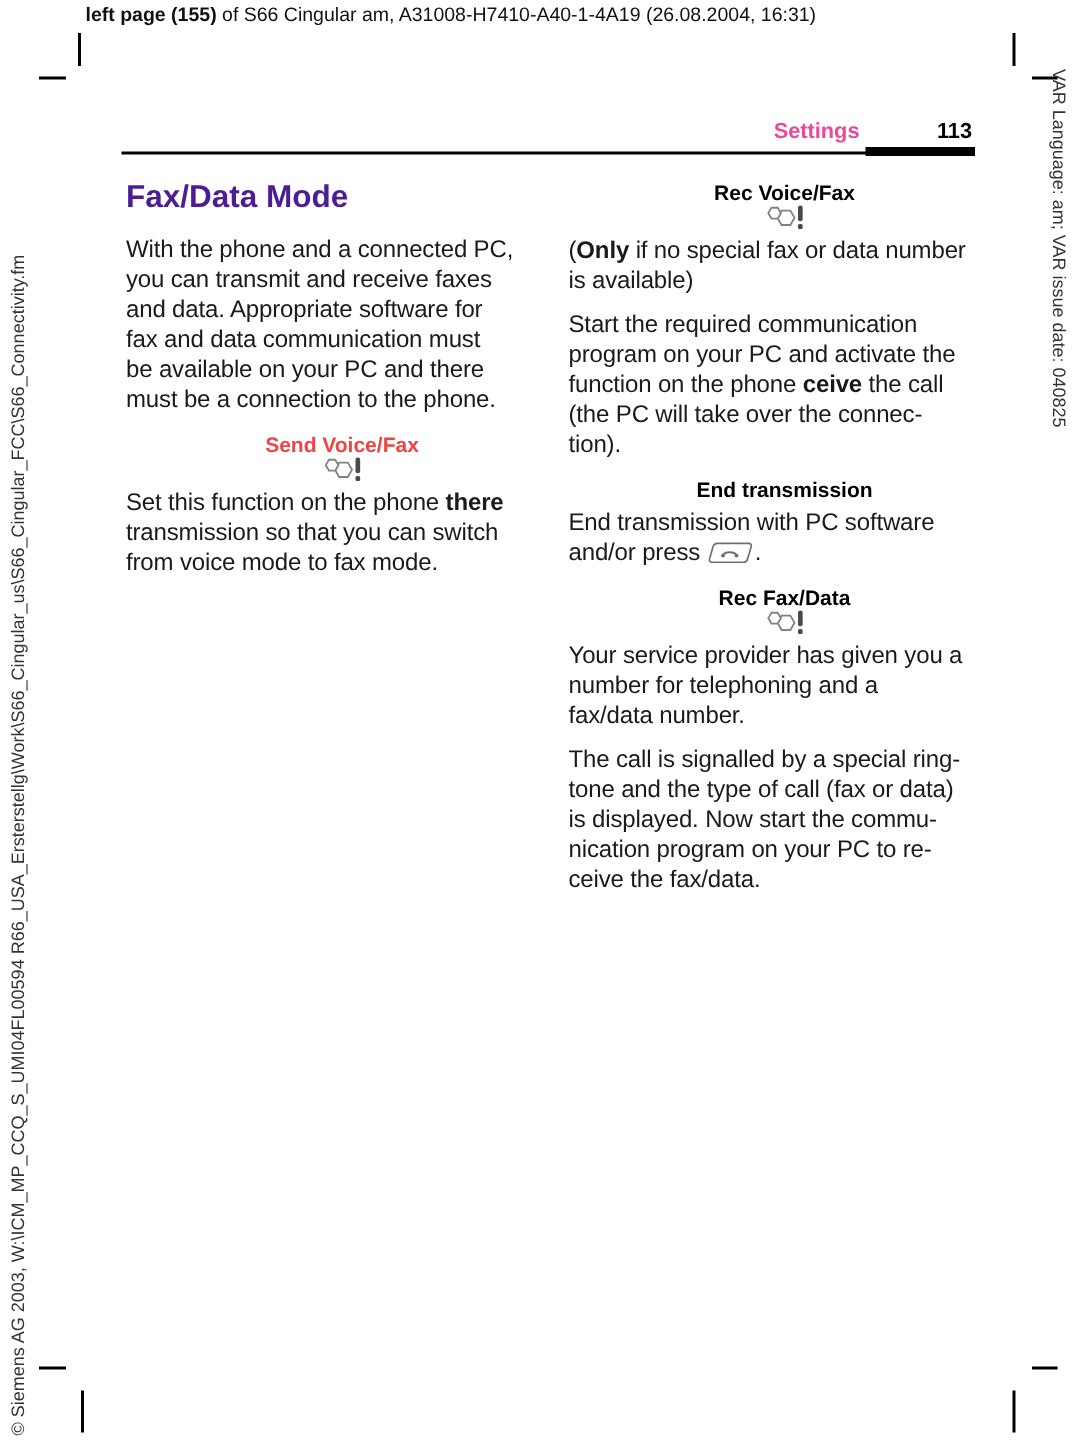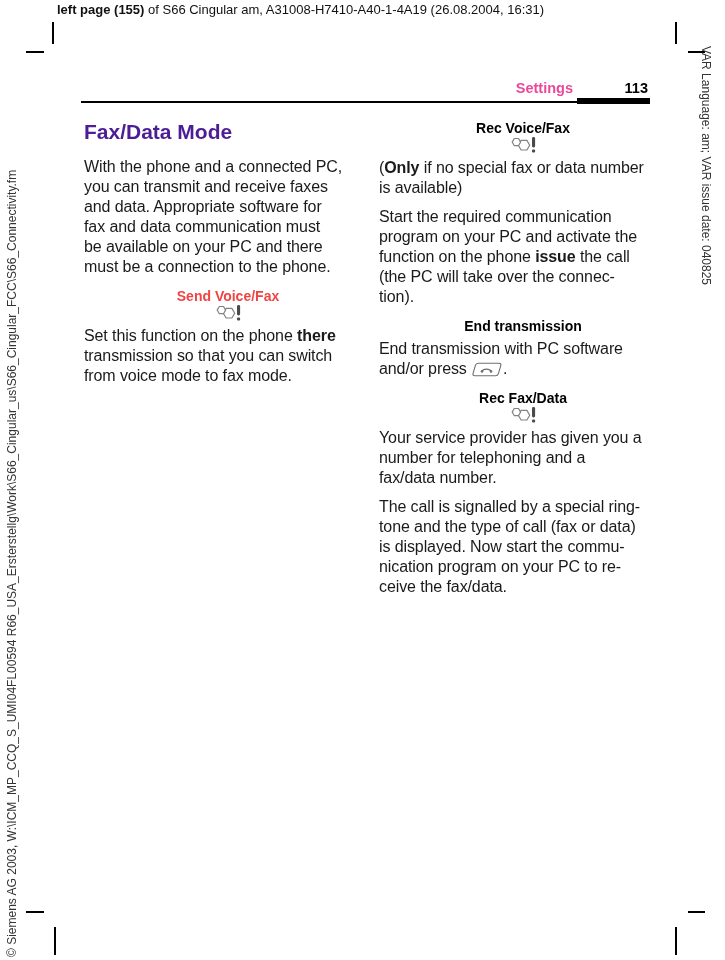--- a/index.html
+++ b/index.html
@@ -107,21 +107,21 @@
         <polygon points="16.9,4.4 19.7,9.2 16.9,14 11.1,14 8.3,9.2 11.1,4.4" fill="#fff" stroke="#828282" stroke-width="1.2"></polygon>
         <polygon points="8.5,2.5 10.6,6.1 8.5,9.7 4.3,9.7 2.2,6.1 4.3,2.5" fill="#fff" stroke="#828282" stroke-width="1.2"></polygon>
         <rect x="22" y="1" width="3.1" height="10.5" rx="1.4" fill="#4a4a4a"></rect>
         <rect x="22" y="13.4" width="3.1" height="3.2" rx="1" fill="#4a4a4a"></rect>
       </svg>
     </div>
     <p class="body"><span>(</span><span class="bold">Only</span><span> if no special fax or data number
 is available)</span></p>
     <p class="body"><span>Start the required communication
 program on your PC and activate the
-function on the phone </span><span class="bold">issue</span><span> the call
+function on the phone </span><span class="bold">ceive</span><span> the call
 (the PC will take over the connec-
 tion).</span></p>
 
     <div class="h3row">
       <span class="h3label">End transmission</span>
     </div>
     <p class="body"><span>End transmission with PC software
 and/or press </span><svg class="endkey" width="30" height="15" viewBox="0 0 30 15">
           <path d="M6.2 1.2 L27 1.2 C28.6 1.2 29.2 2.1 28.8 3.4 L26.4 11.6 C26 13 25 13.8 23.5 13.8 L2.8 13.8 C1.2 13.8 0.6 12.9 1 11.6 L3.4 3.4 C3.8 2 4.7 1.2 6.2 1.2 Z" fill="#fff" stroke="#6f6f6f" stroke-width="1.1"></path>
           <path d="M10 9.4 C11 6.4 18 6.4 19 9.4" fill="none" stroke="#6f6f6f" stroke-width="1.3"></path>

